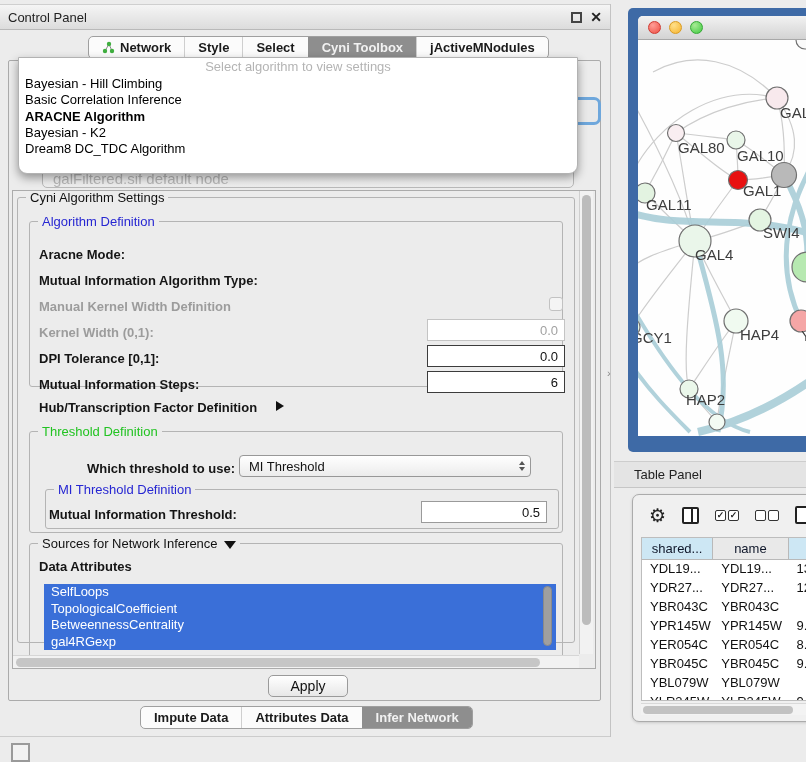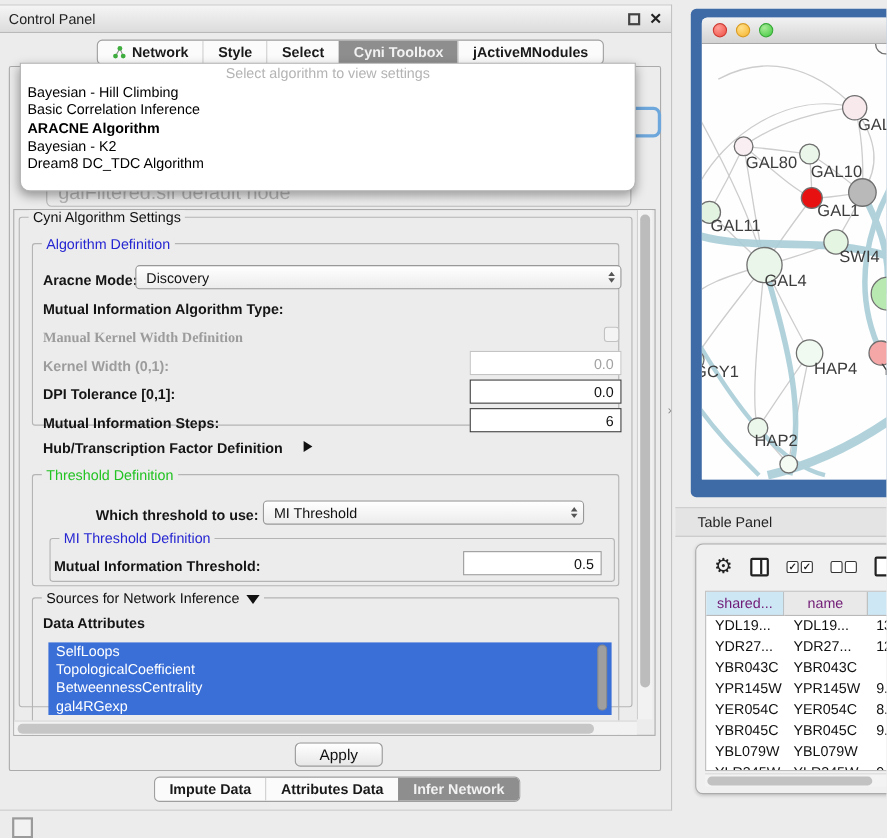--- a/index.html
+++ b/index.html
@@ -72,21 +72,21 @@
     background:linear-gradient(#ffffff,#e7e7e7); display:flex; align-items:center; justify-content:center;
     font-size:14px; color:#111; }
 
   
   .popup { left:18px; top:57px; width:560px; height:117px; background:#fff;
     border:1px solid #b2b2b2; border-radius:0 0 9px 9px; box-shadow:0 4px 10px rgba(0,0,0,.38); z-index:60; overflow:hidden; }
   .popup .ph { height:18px; line-height:18px; text-align:center; color:#b4b4b4; font-size:13px; }
   .popup .item { height:16.3px; line-height:16.3px; padding-left:6px; font-size:13px; white-space:nowrap; color:#000; }
   .popup .item.sel { font-weight:bold; }
   .bg-combo { left:42px; top:162px; width:532px; height:26px; border:1px solid #b9b9b9; border-radius:5px;
-    background:linear-gradient(#fdfdfd,#ededed); z-index:5; display:flex; align-items:center; padding-left:10px; color:#b8b8b8; font-size:18px; }
+    background:linear-gradient(#fdfdfd,#ededed); z-index:5; display:flex; align-items:flex-end; padding-left:10px; color:#b8b8b8; font-size:15px; }
   .bg-focus-frag { left:567px; top:97px; width:34px; height:28px; border:3px solid #6ea7dc; border-radius:7px; background:#e9e9e9; z-index:4; }
 
   
   .net-frame { left:628px; top:8px; width:192px; height:444px; background:var(--frame-blue); border-radius:5px 0 0 5px; }
   .net-window { position:absolute; left:10px; top:8px; width:182px; height:420px; background:#fff; border-radius:5px 0 0 0; overflow:hidden; }
   .net-titlebar { position:absolute; left:0; top:0; width:100%; height:24px;
     background:linear-gradient(#f2f2f2,#d3d3d3); border-bottom:1px solid #a8a8a8; display:flex; align-items:center; gap:8px; padding-left:10px; }
   .tl { width:13px; height:13px; border-radius:50%; }
   .tl.red { background:radial-gradient(circle at 35% 30%, #ff9d96, #ee4f43); border:1px solid #ce3a32; }
   .tl.yel { background:radial-gradient(circle at 35% 30%, #ffe08a, #f6b42e); border:1px solid #d99b22; }
@@ -102,21 +102,21 @@
   .gear { font-size:19px; color:#222; line-height:19px; }
   .col-icon { width:17px; height:17px; border:2px solid #222; border-radius:2px; background:#fff; position:relative; }
   .col-icon:after { content:""; position:absolute; left:50%; top:0; width:2px; height:100%; background:#222; }
   .cb-pair { display:flex; gap:2px; }
   .cb { width:11px; height:11px; border:1.5px solid #333; border-radius:2px; background:#fff;
     font-size:9px; line-height:9px; text-align:center; color:#222; font-weight:bold; }
   .page-icon { width:15px; height:18px; border:2px solid #222; border-radius:2px; background:#fff; }
   .tp-table { position:absolute; left:8px; top:42px; width:200px; height:164px; background:#fff; border:1px solid #bdbdbd; overflow:hidden; }
   .th-row { display:flex; height:22px; }
   .th { border-right:1px solid #b9b9b9; border-bottom:1px solid #b9b9b9; background:#e9e9e9;
-    display:flex; align-items:center; justify-content:center; font-size:13px; color:#701a75; overflow:hidden; white-space:nowrap; }
+    display:flex; align-items:center; justify-content:center; font-size:13px; color:#0f172a; overflow:hidden; white-space:nowrap; }
   .th.selcol { background:var(--header-blue); }
   .tr { display:flex; height:19px; }
   .td { overflow:hidden; white-space:nowrap; font-size:13px; color:#111; padding:1px 0 0 8px; }
   .c1 { width:72px; } .c2 { width:76px; } .c3 { width:52px; }
   .tp-hsb { position:absolute; left:8px; top:208px; width:184px; height:12px; background:#f3f3f3; border-top:1px solid #d9d9d9; }
   .tp-hsb .thumb { position:absolute; left:2px; top:2px; width:150px; height:8px; background:#c2c2c2; border-radius:4px; }
 
   .split-handle { left:607px; top:366px; width:8px; height:14px; color:#8a8a8a; font-size:11px; line-height:14px; }
   .dock-sq { left:11px; top:743px; width:19px; height:19px; border:2px solid #9a9a9a; background:#f2f2f2; }
 </style>
@@ -179,29 +179,22 @@
   <div class="abs scrollpane">
 
     <div class="group" style="left:4px; top:6px; width:558px; height:446px;">
       <span class="gtitle">Cyni Algorithm Settings</span>
     </div>
 
     <div class="group" style="left:16px; top:30px; width:534px; height:166px;">
       <span class="gtitle blue">Algorithm Definition</span>
     </div>
     <span class="lbl" style="left:26px; top:56px;">Aracne Mode:</span>
-    <div class="combo" style="left:110px; top:50px; width:442px; height:22px;">
-      <span>Discovery</span>
-      <span class="arrows">
-          <span class="tri-up"></span>
-          <span class="tri-dn"></span>
-        </span>
-    </div>
     <span class="lbl" style="left:26px; top:82px;">Mutual Information Algorithm Type:</span>
-    <span class="lbl dis" style="left:26px; top:108px;font-family:Liberation Serif, serif;">Manual Kernel Width Definition</span>
+    <span class="lbl dis" style="left:26px; top:108px;">Manual Kernel Width Definition</span>
     <span class="checkbox" style="left:536px; top:106px;"></span>
     <span class="lbl dis" style="left:26px; top:134px;">Kernel Width (0,1):</span>
     <div class="field dis" style="left:414px; top:128px; width:138px; height:22px;">
       <span>0.0</span>
     </div>
     <span class="lbl" style="left:26px; top:160px;">DPI Tolerance [0,1]:</span>
     <div class="field" style="left:414px; top:154px; width:138px; height:22px;">
       <span>0.0</span>
     </div>
     <span class="lbl" style="left:26px; top:186px;">Mutual Information Steps:</span>

